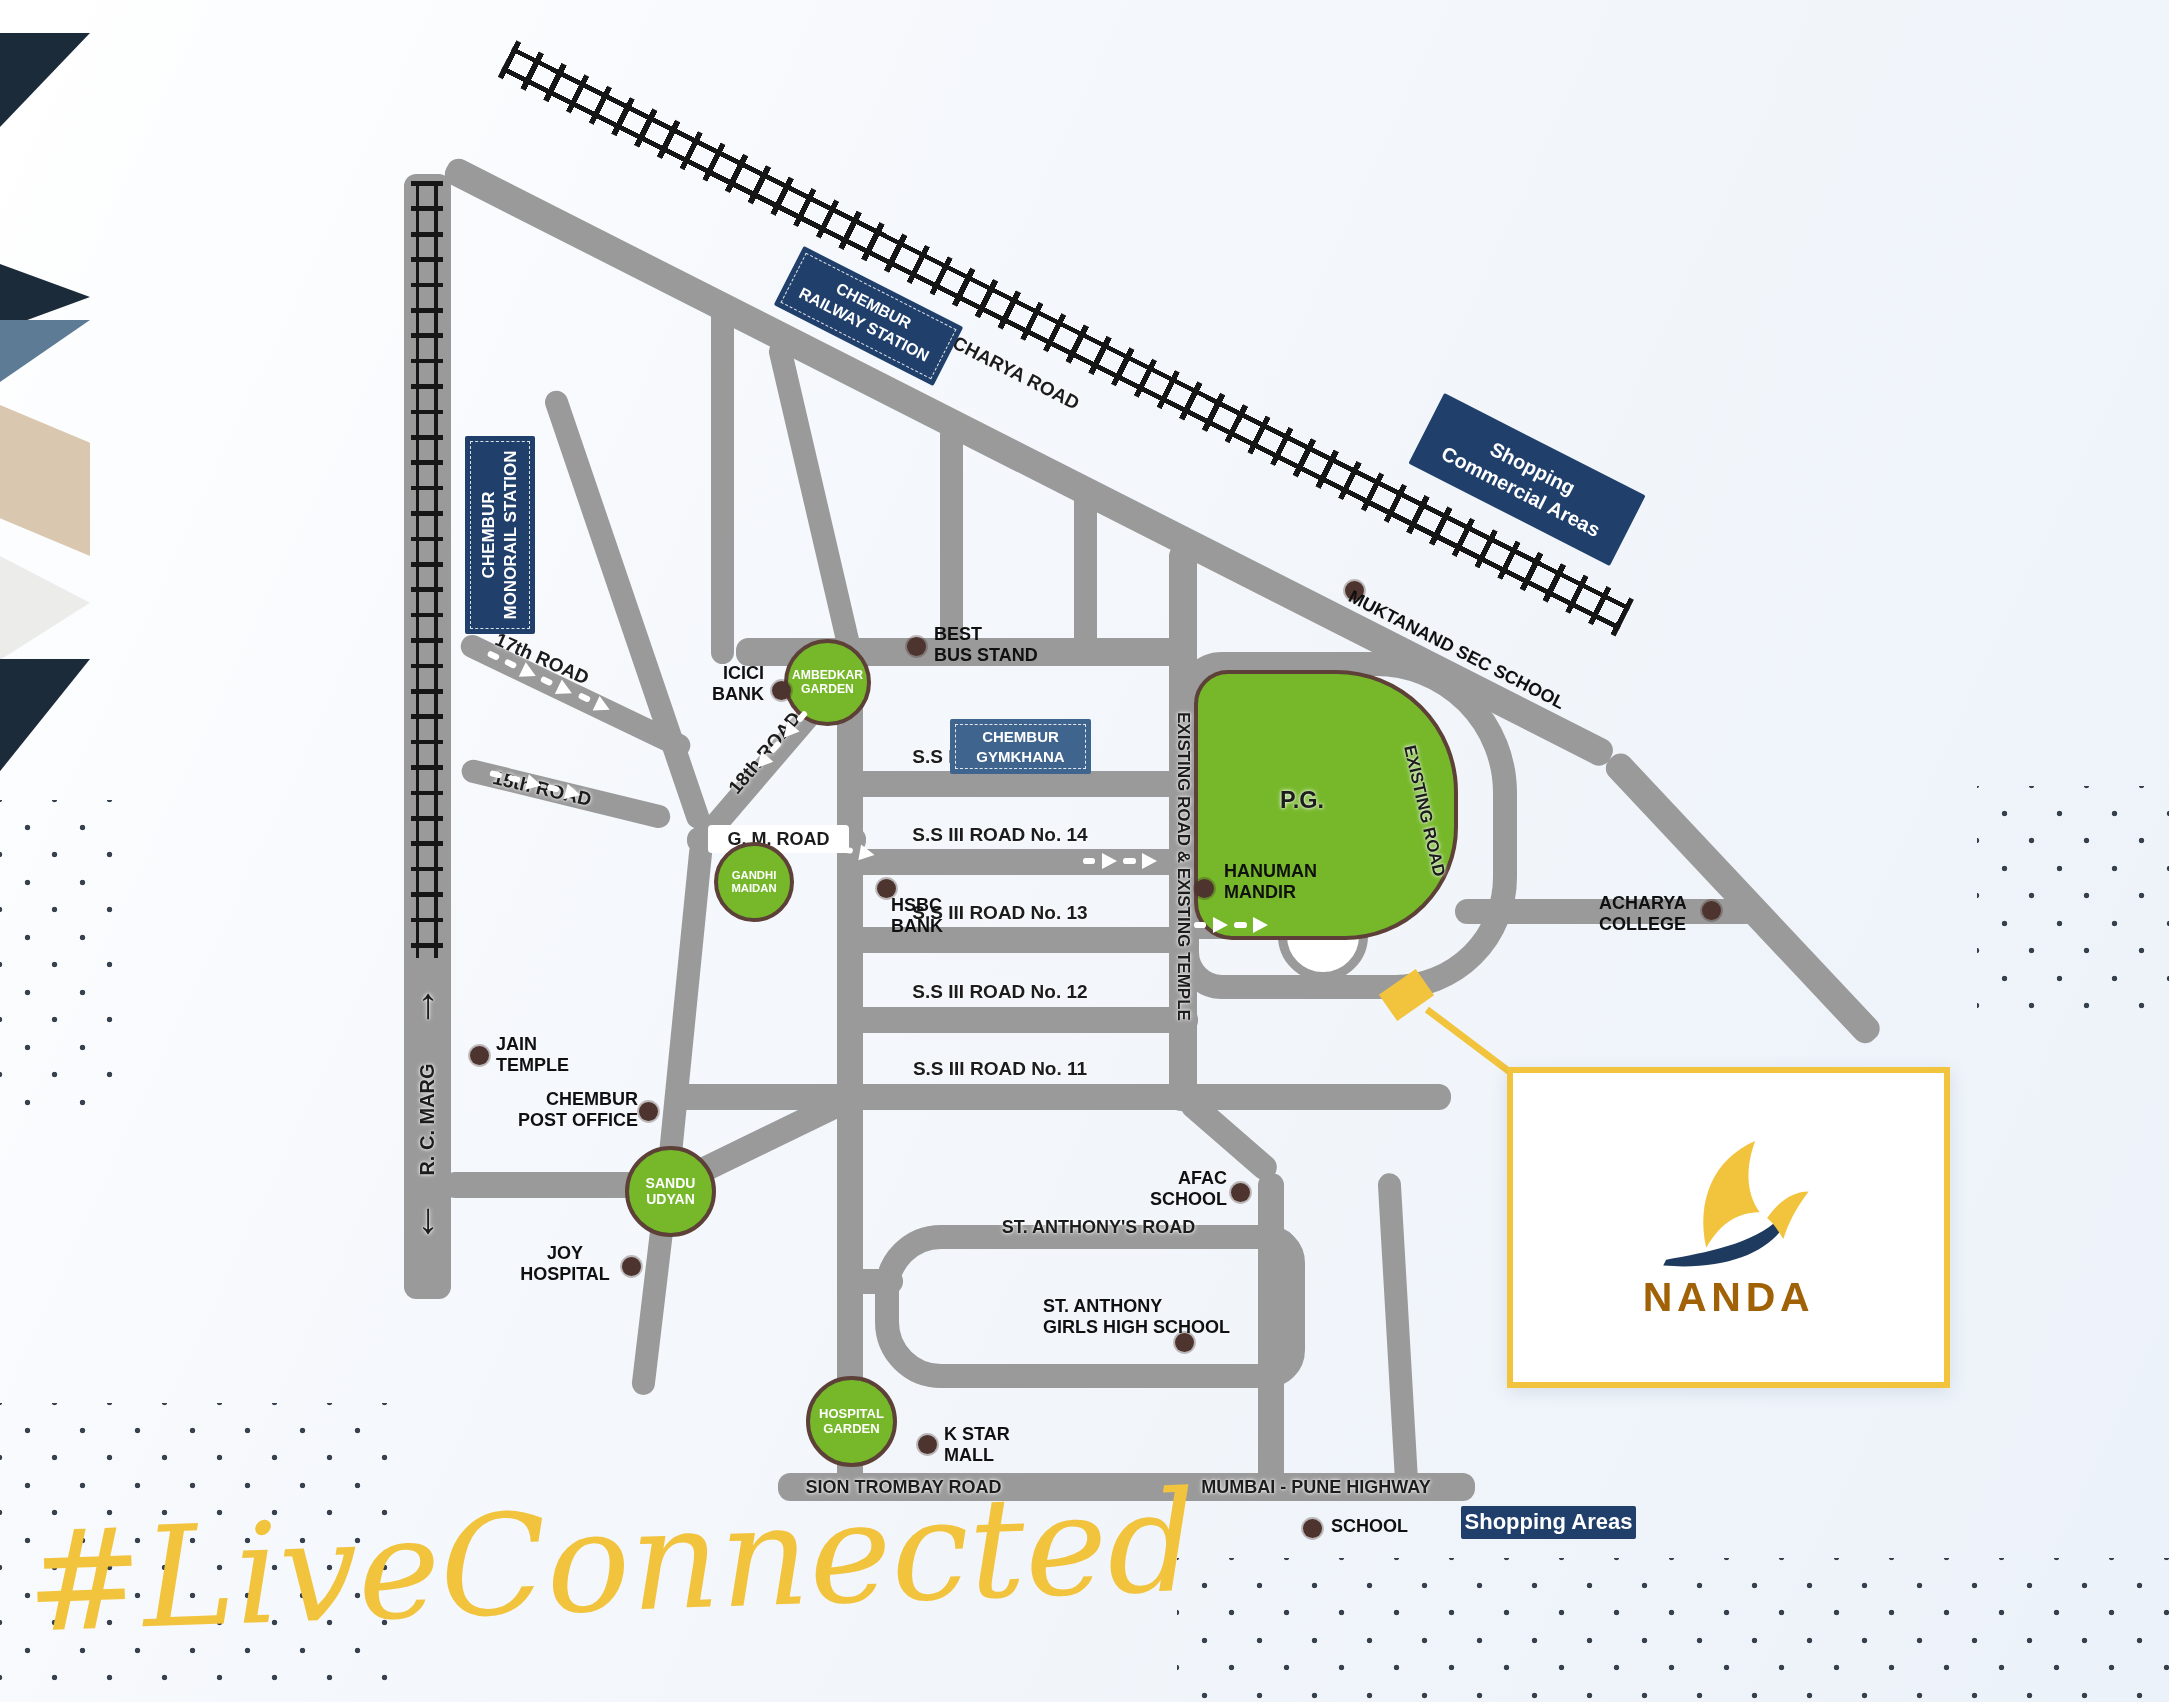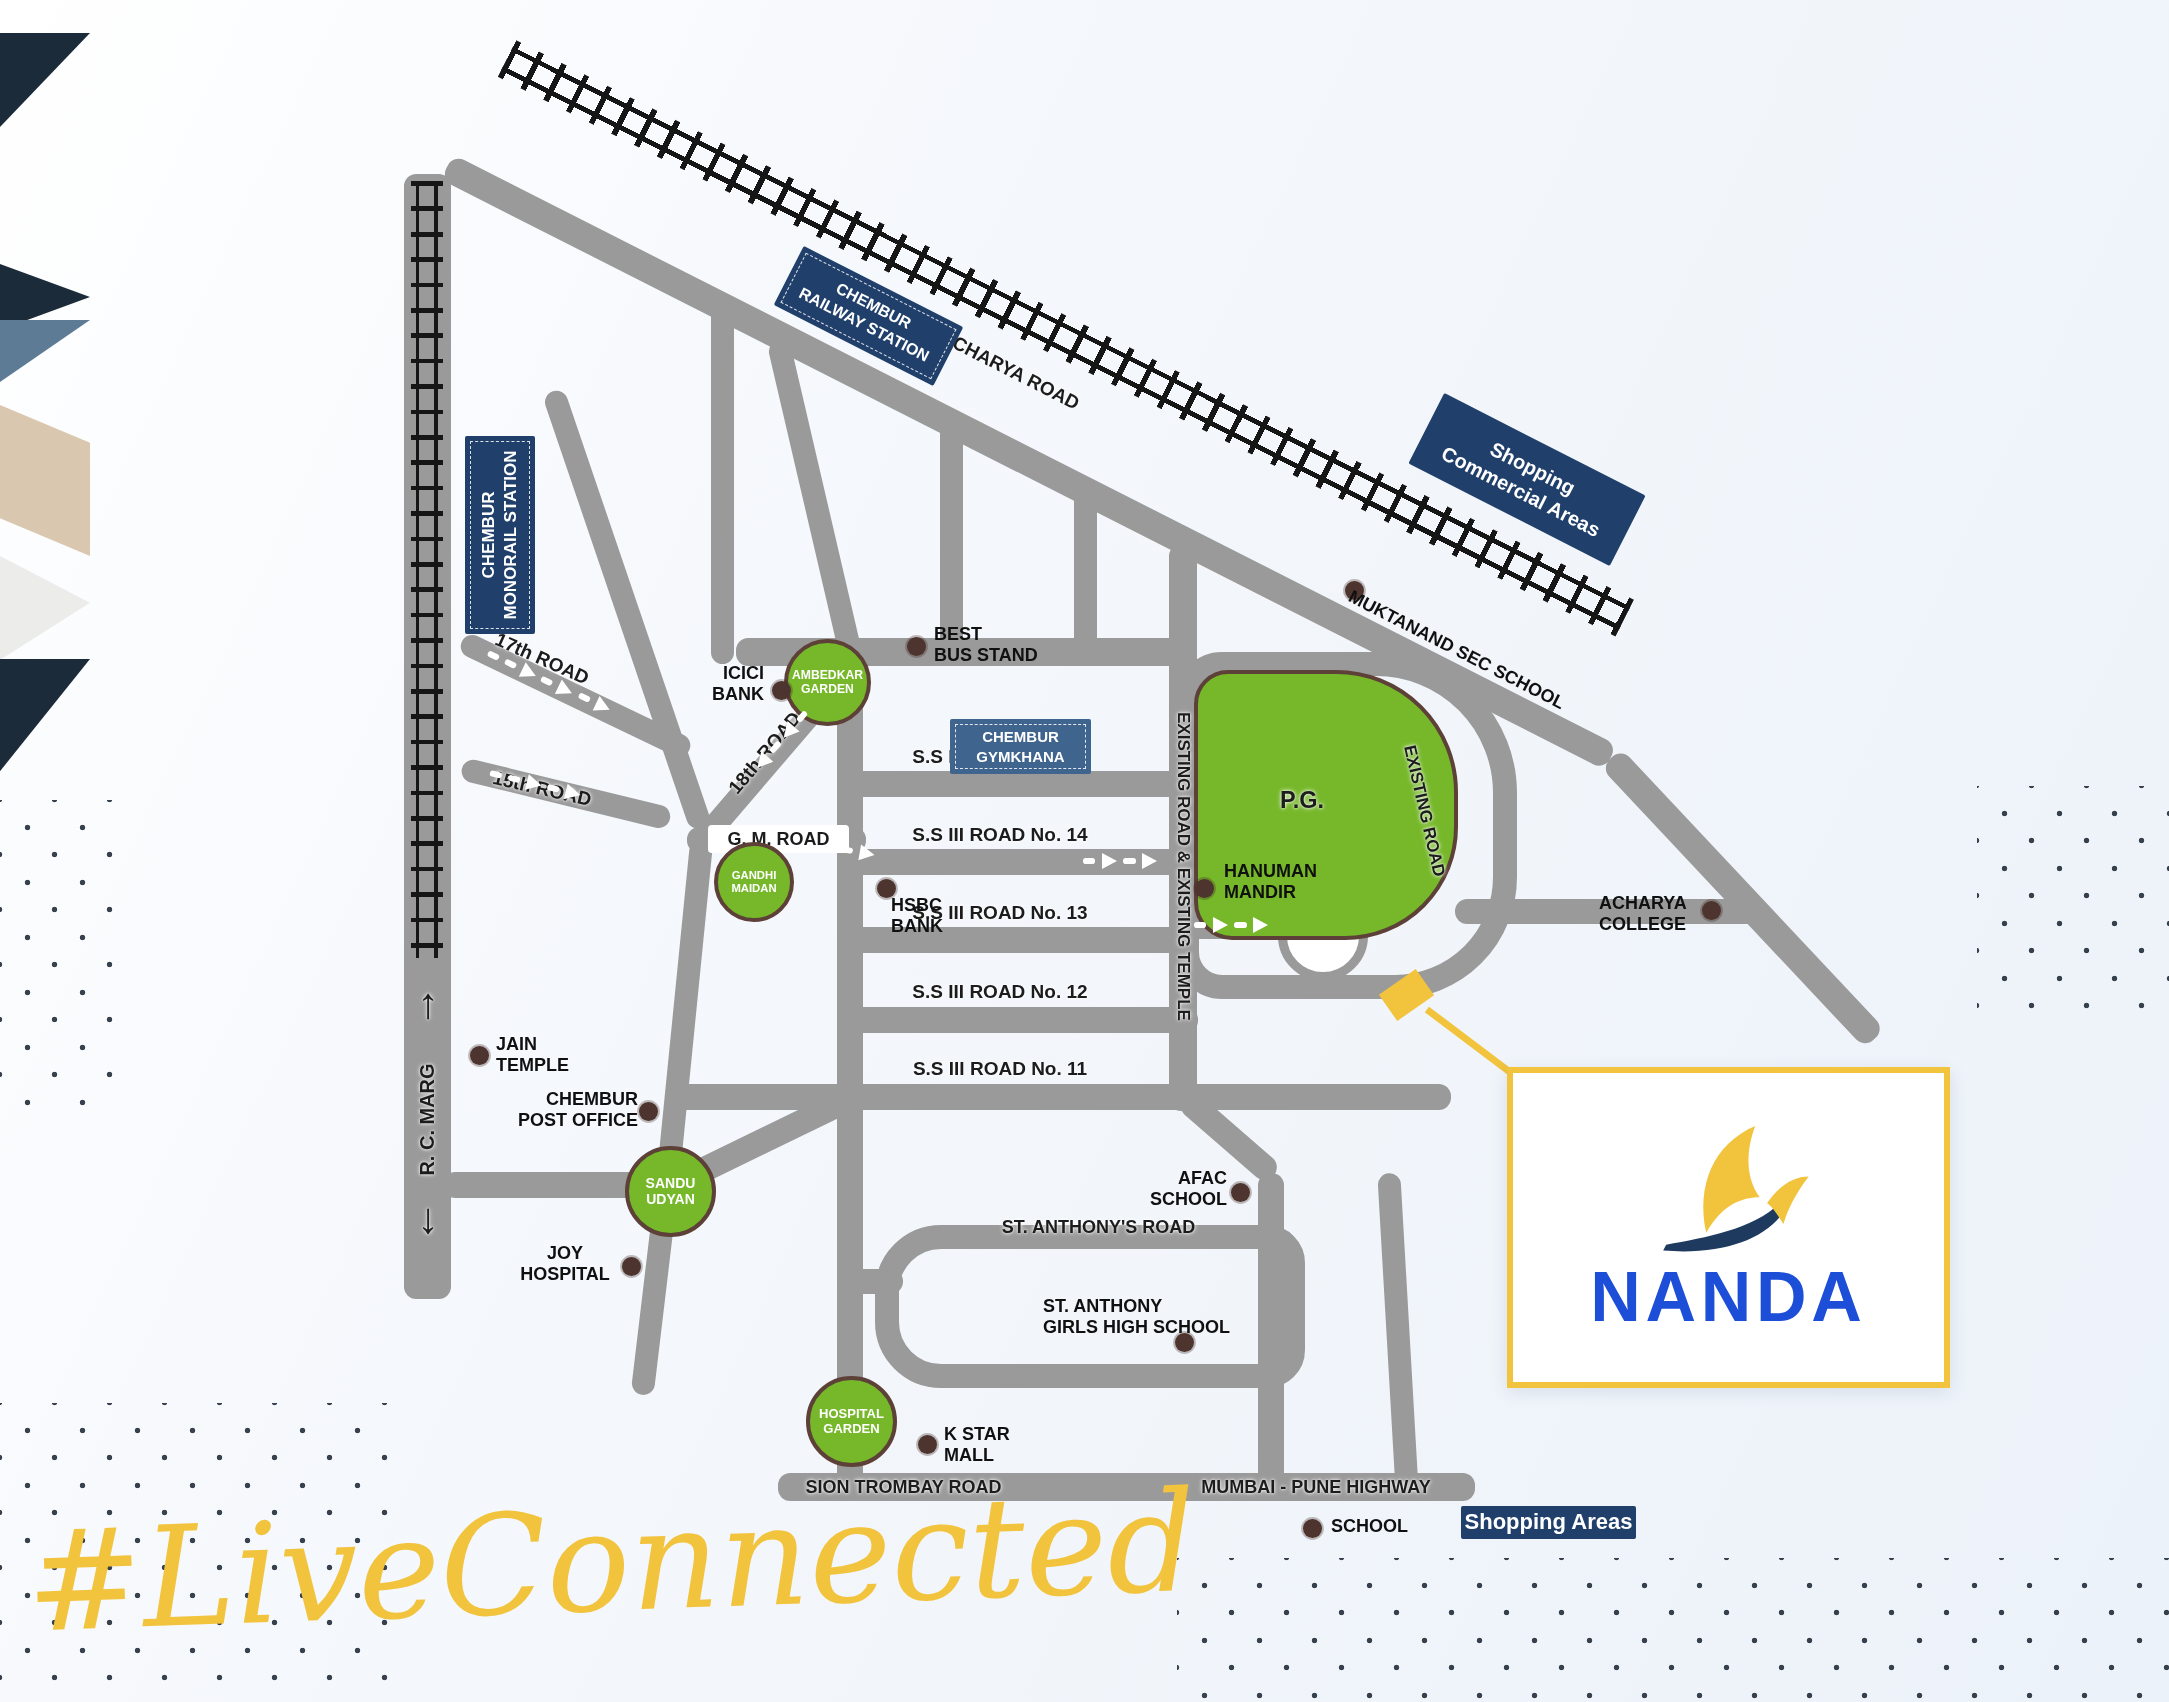--- a/index.html
+++ b/index.html
@@ -35,21 +35,21 @@
   .agrp{position:absolute;display:flex;align-items:center;gap:6.6px;transform-origin:left center}
   .adash{width:12.2px;height:5.6px;background:#fff;border-radius:2.8px}
   .atri{width:0;height:0;border-left:15px solid #fff;border-top:8.5px solid transparent;border-bottom:8.5px solid transparent}
   .dots{position:absolute;opacity:.9;
     background-image:radial-gradient(#242e3c 2.4px,transparent 3.1px),radial-gradient(#242e3c 2.4px,transparent 3.1px);
     background-size:55px 55px;background-position:0 0,27px 27px;}
   .tri{position:absolute;left:0;width:90px}
   .ringroad{position:absolute;background:transparent;border:24.5px solid #9a9a9a}
   .logobox{position:absolute;left:1507px;top:1067px;width:431px;height:309px;background:#fff;border:6.6px solid #F2C33C;
     display:flex;flex-direction:column;align-items:center;justify-content:center;box-shadow:0 3.8px 17px rgba(30,58,95,.12)}
-  .lname{font-size:70px;font-weight:bold;color:#1d4ed8;letter-spacing:4.7px;line-height:1.05}
+  .lname{font-size:41px;font-weight:bold;color:#a16207;letter-spacing:4.7px;line-height:1.05}
   .lsub{font-size:49px;font-weight:bold;color:#ffffff;-webkit-text-stroke:2.4px #1E3A5F;letter-spacing:6.6px;line-height:1.2}
   .hashtag{position:absolute;left:26px;top:1493px;font-family:"DejaVu Serif",serif;font-style:italic;
     font-size:139px;color:#F2C33C;transform:rotate(-2deg);white-space:nowrap;line-height:1}
   .mark{position:absolute;background:#F2C33C}
 </style>
 </head>
 <body>
 
 <div id="stage">
 

